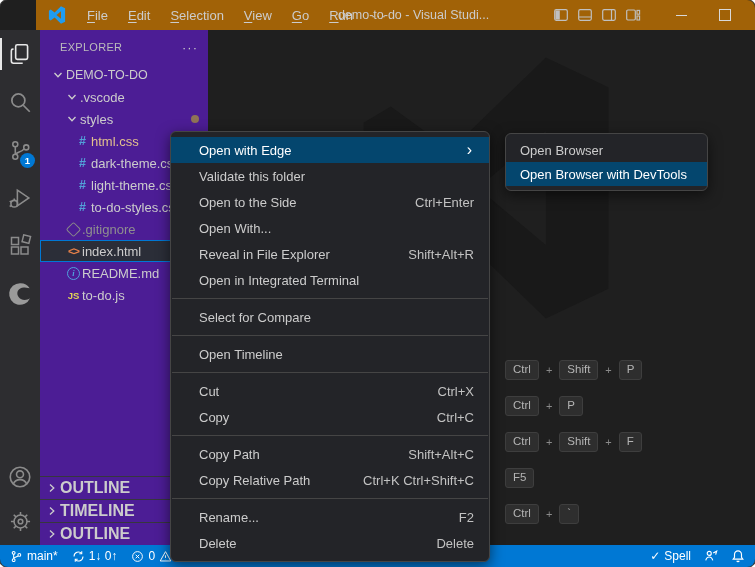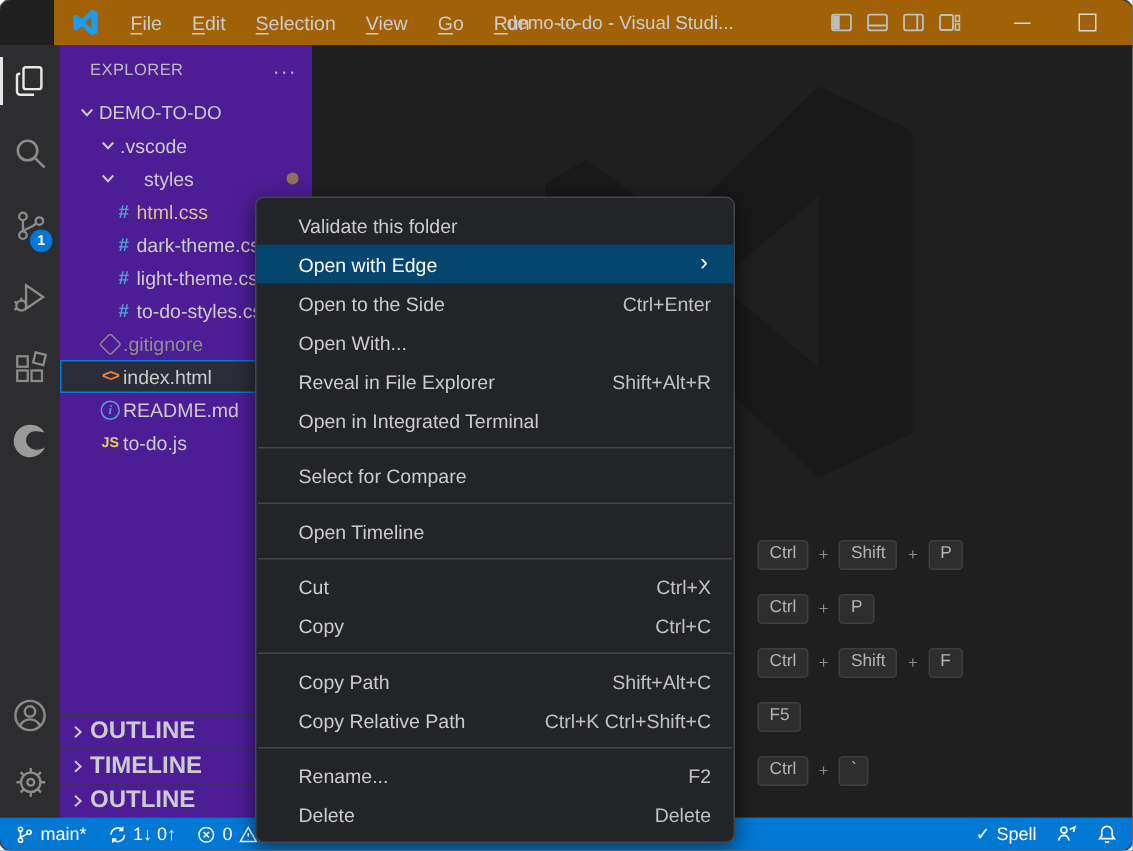--- a/index.html
+++ b/index.html
@@ -230,21 +230,21 @@
           <span class="lbl">DEMO-TO-DO</span>
         </div>
         <div class="trow" style="padding-left: 24px;">
           <span class="chev">
             <svg width="10" height="10" viewBox="0 0 10 10" fill="none" stroke="#cccccc" stroke-width="1.3">
               <polyline points="1.5,3 5,6.8 8.5,3"></polyline>
             </svg>
           </span>
           <span class="lbl">.vscode</span>
         </div>
-        <div class="trow" style="padding-left: 24px; gap: 16px;">
+        <div class="trow" style="padding-left: 24px;">
           <span class="chev">
             <svg width="10" height="10" viewBox="0 0 10 10" fill="none" stroke="#cccccc" stroke-width="1.3">
               <polyline points="1.5,3 5,6.8 8.5,3"></polyline>
             </svg>
           </span>
           <span class="lbl">styles</span>
           <span class="dot-badge"></span>
         </div>
         <div class="trow" style="padding-left: 34px;">
           <span class="ficon icon-css">#</span>
@@ -340,28 +340,28 @@
         </div>
         <div class="krow" style="top: 474px;">
           <span class="kchip">Ctrl</span>
           <span class="kplus">+</span>
           <span class="kchip">`</span>
         </div>
       </div>
   </div>
 
   <div class="ctx" id="ctx">
-      <div class="mi">
-        <span>Validate this folder</span>
-      </div>
       <div class="mi hl">
         <span>Open with Edge</span>
         <span class="sub-arrow">›</span>
       </div>
       <div class="mi">
+        <span>Validate this folder</span>
+      </div>
+      <div class="mi">
         <span>Open to the Side</span>
         <span class="sc">Ctrl+Enter</span>
       </div>
       <div class="mi">
         <span>Open With...</span>
       </div>
       <div class="mi">
         <span>Reveal in File Explorer</span>
         <span class="sc">Shift+Alt+R</span>
       </div>
@@ -398,20 +398,24 @@
       <div class="mi">
         <span>Rename...</span>
         <span class="sc">F2</span>
       </div>
       <div class="mi">
         <span>Delete</span>
         <span class="sc">Delete</span>
       </div>
     </div>
 
+  <div class="submenu" id="submenu">
+      <div class="smi">Open Browser</div>
+      <div class="smi hl">Open Browser with DevTools</div>
+    </div>
 
   <div class="statusbar">
     <div class="seg">
       <svg width="13" height="13" viewBox="0 0 16 16" fill="none" stroke="#fff" stroke-width="1.3">
           <circle cx="4.5" cy="3.5" r="1.7"></circle>
           <circle cx="4.5" cy="12.5" r="1.7"></circle>
           <circle cx="11.5" cy="6" r="1.7"></circle>
           <path d="M4.5 5.2v5.6 M10 7.2 C8 9 6 8.6 4.8 10.4"></path>
         </svg>
       <span>main*</span>

